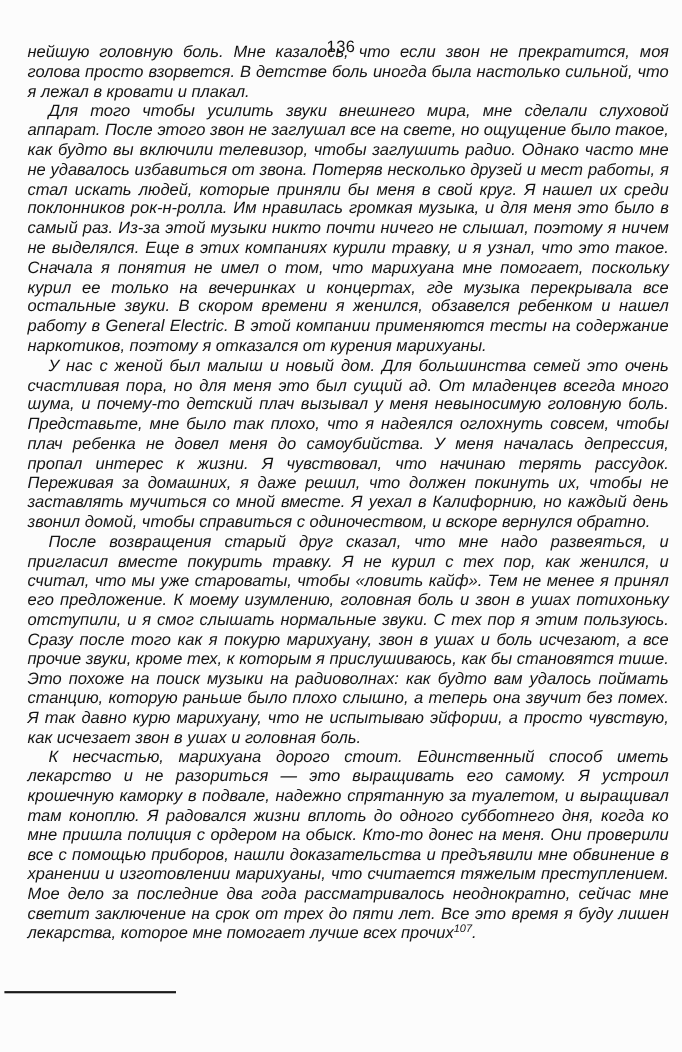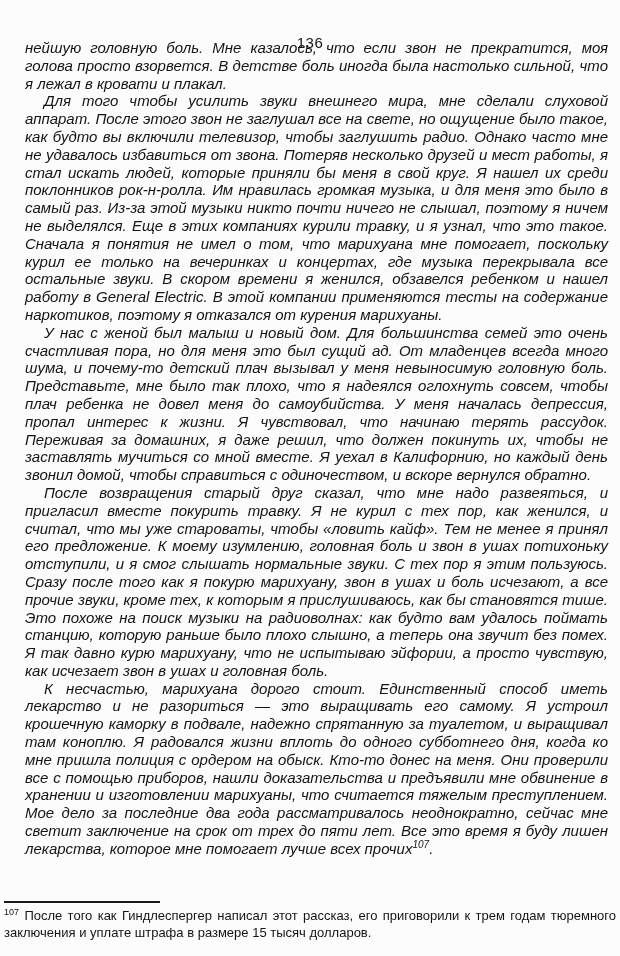--- a/index.html
+++ b/index.html
@@ -85,18 +85,15 @@
     <p class="para indent">
       <span>После возвращения старый друг сказал, что мне надо развеяться, и пригласил вместе покурить травку. Я не курил с тех пор, как женился, и считал, что мы уже староваты, чтобы «ловить кайф». Тем не менее я принял его предложение. К моему изумлению, головная боль и звон в ушах потихоньку отступили, и я смог слышать нормальные звуки. С тех пор я этим пользуюсь. Сразу после того как я покурю марихуану, звон в ушах и боль исчезают, а все прочие звуки, кроме тех, к которым я прислушиваюсь, как бы становятся тише. Это похоже на поиск музыки на радиоволнах: как будто вам удалось поймать станцию, которую раньше было плохо слышно, а теперь она звучит без помех. Я так давно курю марихуану, что не испытываю эйфории, а просто чувствую, как исчезает звон в ушах и головная боль.</span>
     </p>
     <p class="para indent">
       <span>К несчастью, марихуана дорого стоит. Единственный способ иметь лекарство и не разориться — это выращивать его самому. Я устроил крошечную каморку в подвале, надежно спрятанную за туалетом, и выращивал там коноплю. Я радовался жизни вплоть до одного субботнего дня, когда ко мне пришла полиция с ордером на обыск. Кто-то донес на меня. Они проверили все с помощью приборов, нашли доказательства и предъявили мне обвинение в хранении и изготовлении марихуаны, что считается тяжелым преступлением. Мое дело за последние два года рассматривалось неоднократно, сейчас мне светит заключение на срок от трех до пяти лет. Все это время я буду лишен лекарства, которое мне помогает лучше всех прочих</span><sup class="fnref">107</sup><span>.</span>
     </p>
   </div>
 
   <div class="footnote">
     <div class="footnote-rule"></div>
-    <p class="footnote-text">
-      <sup class="fnmark">107</sup> <span>После того как Гиндлеспергер написал этот рассказ, его приговорили к трем годам тюремного заключения и уплате штрафа в размере 15 тысяч долларов.</span>
-    </p>
   </div>
 
 </div>
 
 </body></html>

